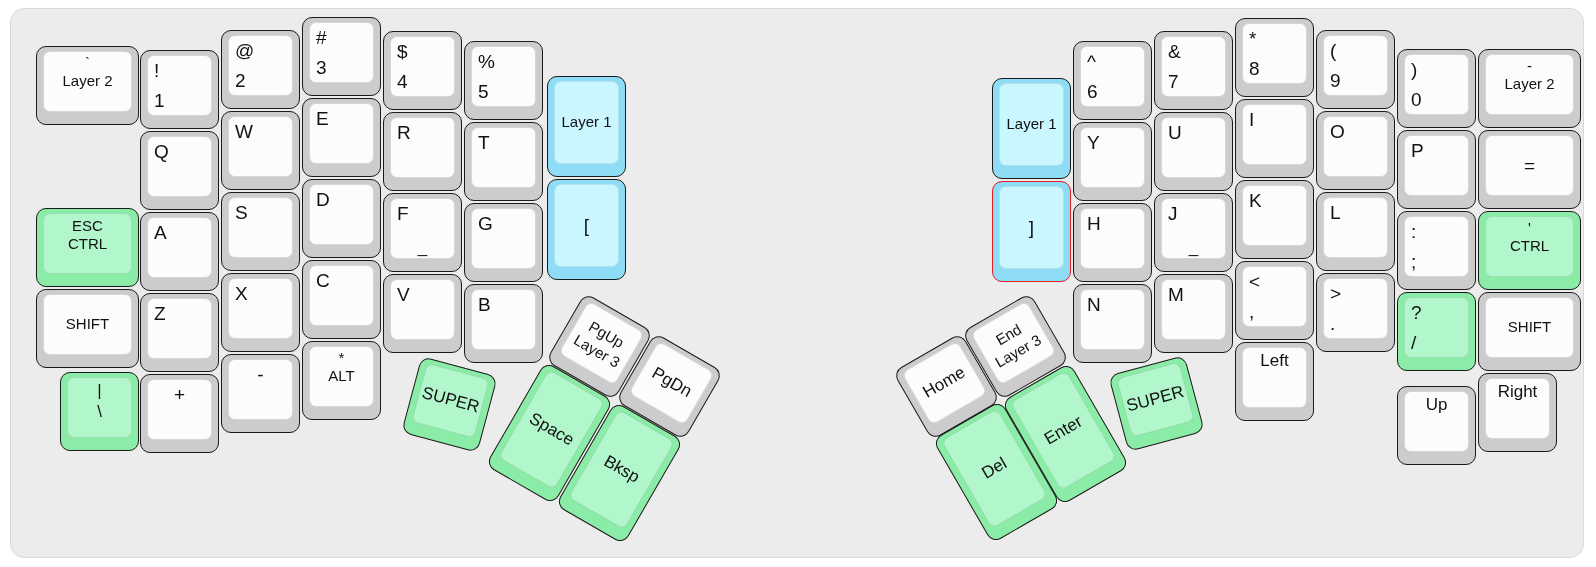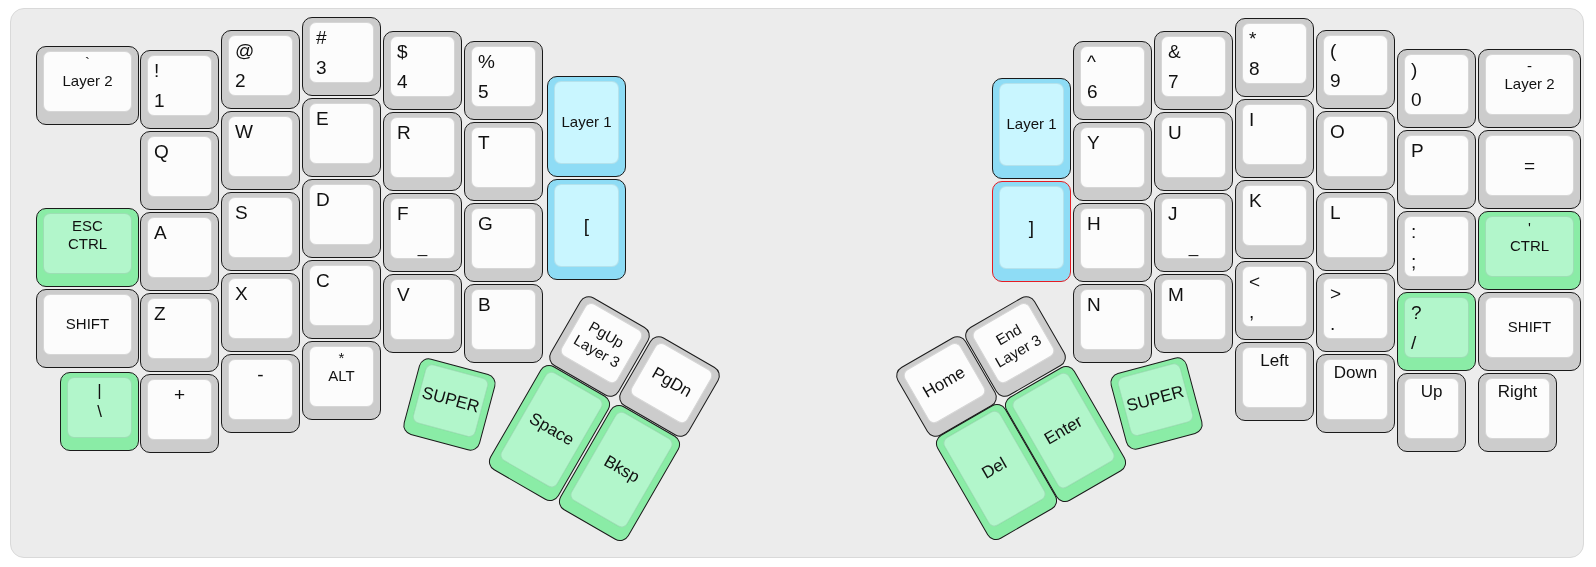--- a/index.html
+++ b/index.html
@@ -335,25 +335,20 @@
         <div class="top left v-top">
           <div class="lg">L</div>
         </div>
       </div>
       <div class="key gray" style="left: 1316px; top: 273px; width: 79px; height: 79px;">
         <div class="top left v-split">
           <div class="lg">&gt;</div>
           <div class="lg">.</div>
         </div>
       </div>
-      <div class="key gray" style="left: 1316px; top: 354px; width: 79px; height: 79px;">
-        <div class="top center v-top">
-          <div class="lg" style="font-size: 17px;">Down</div>
-        </div>
-      </div>
       <div class="key gray" style="left: 1397px; top: 49px; width: 79px; height: 79px;">
         <div class="top left v-split">
           <div class="lg">)</div>
           <div class="lg">0</div>
         </div>
       </div>
       <div class="key gray" style="left: 1397px; top: 130px; width: 79px; height: 79px;">
         <div class="top left v-top">
           <div class="lg">P</div>
         </div>
@@ -363,21 +358,21 @@
           <div class="lg">:</div>
           <div class="lg">;</div>
         </div>
       </div>
       <div class="key green" style="left: 1397px; top: 292px; width: 79px; height: 79px;">
         <div class="top left v-split">
           <div class="lg">?</div>
           <div class="lg">/</div>
         </div>
       </div>
-      <div class="key gray" style="left: 1397px; top: 373px; width: 69px; height: 79px;">
+      <div class="key gray" style="left: 1397px; top: 386px; width: 79px; height: 79px;">
         <div class="top center v-top">
           <div class="lg" style="font-size: 17px;">Up</div>
         </div>
       </div>
       <div class="key gray" style="left: 1478px; top: 49px; width: 103px; height: 79px;">
         <div class="top center v-top small-first">
           <div class="lg" style="font-size: 15px;">-</div>
           <div class="lg" style="font-size: 15px;">Layer 2</div>
         </div>
       </div>

